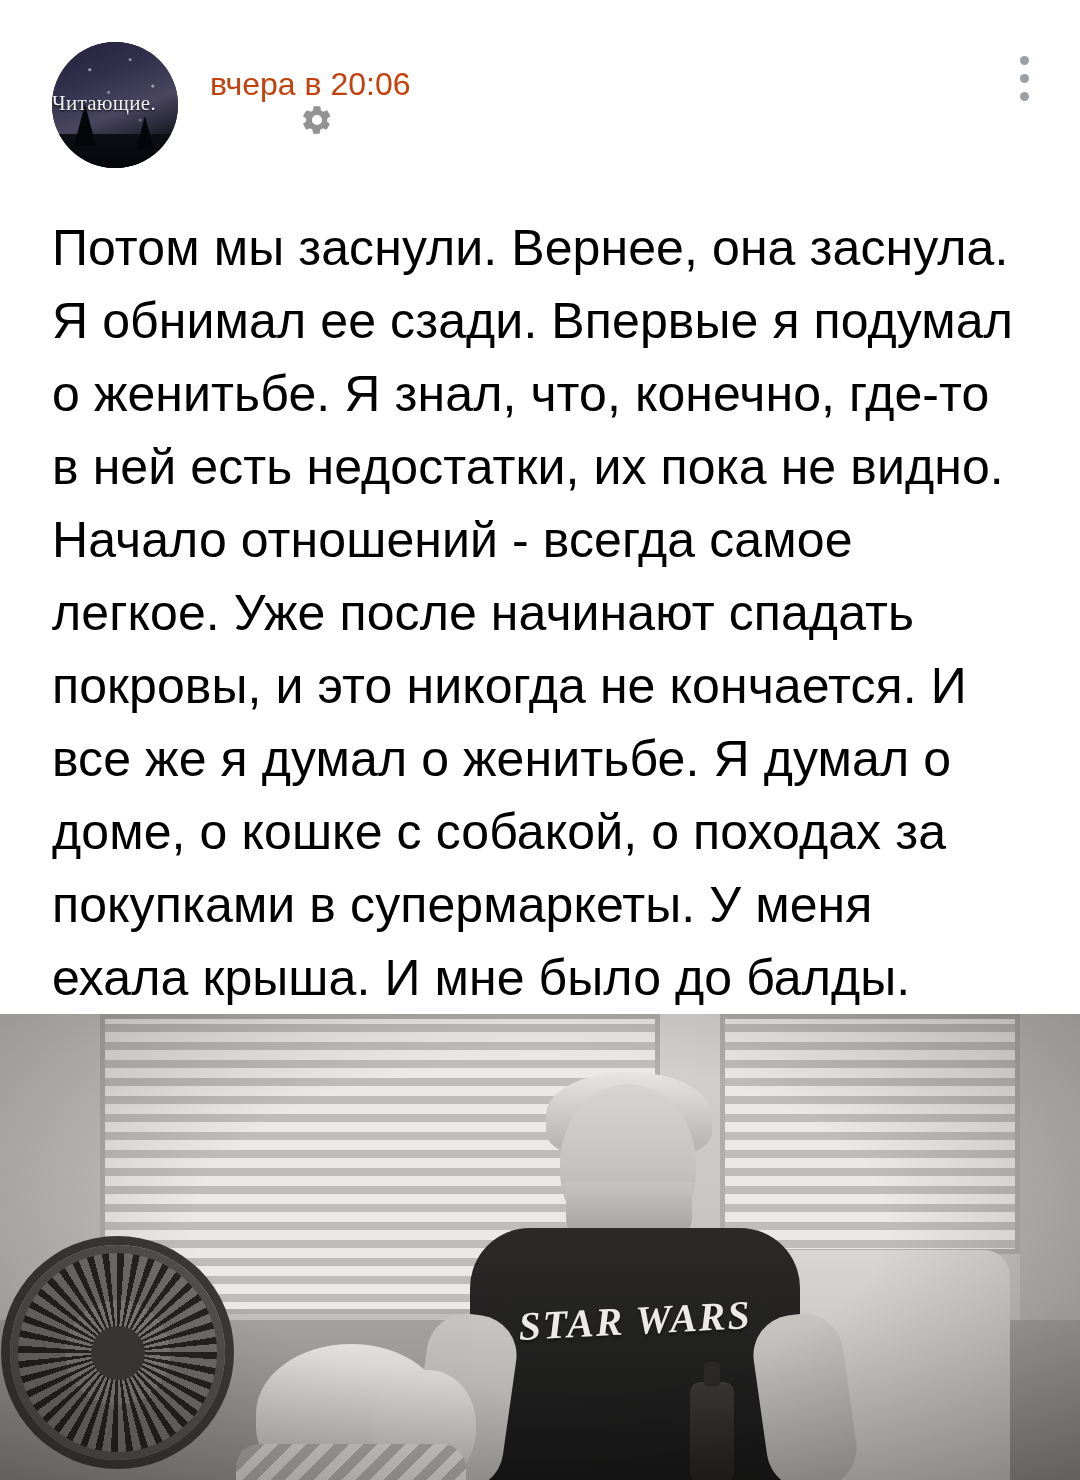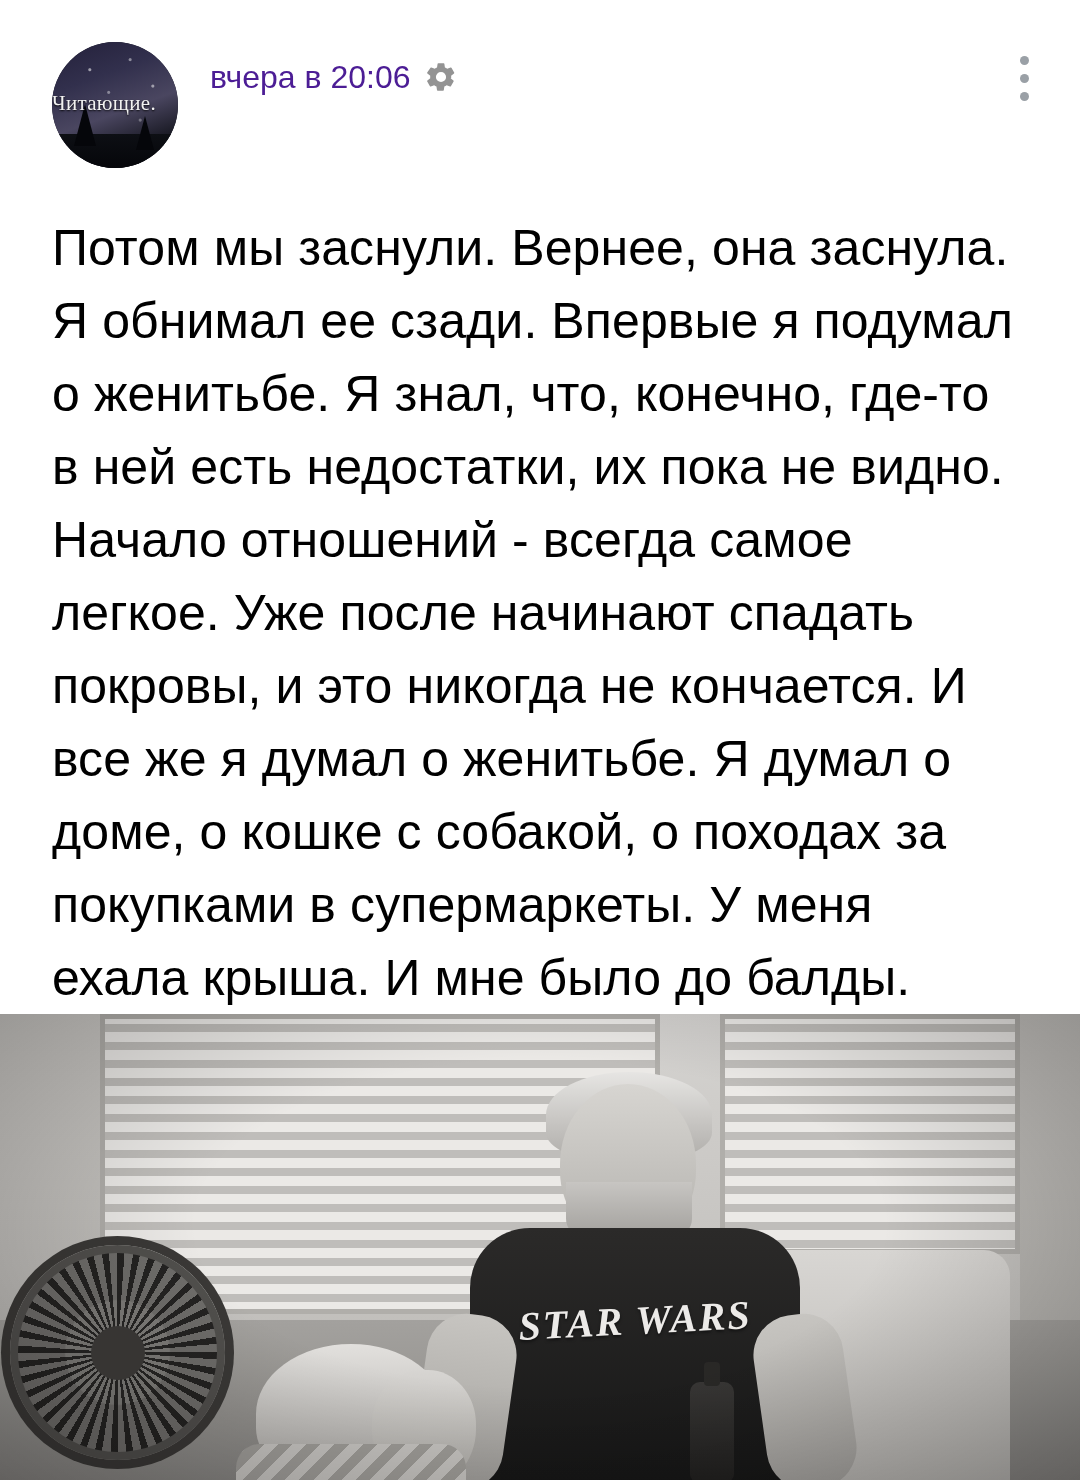--- a/index.html
+++ b/index.html
@@ -95,26 +95,27 @@
     padding-top: 8px;
   }
   .group-name {
     color: #2a5885;
     font-size: 40px;
     font-weight: bold;
     line-height: 1.15;
     letter-spacing: 0.2px;
   }
   .post-meta {
-    margin-top: 8px;
+    margin-top: 15px;
     display: flex;
     align-items: center;
-    color: #4c1d95;
+    color: #c2410c;
     font-size: 32px;
     line-height: 1.2;
+    flex-direction: column;
   }
   .gear-icon {
     margin-left: 14px;
     display: inline-flex;
     align-items: center;
   }
 
   .more-dots {
     position: absolute;
     right: 48px;

